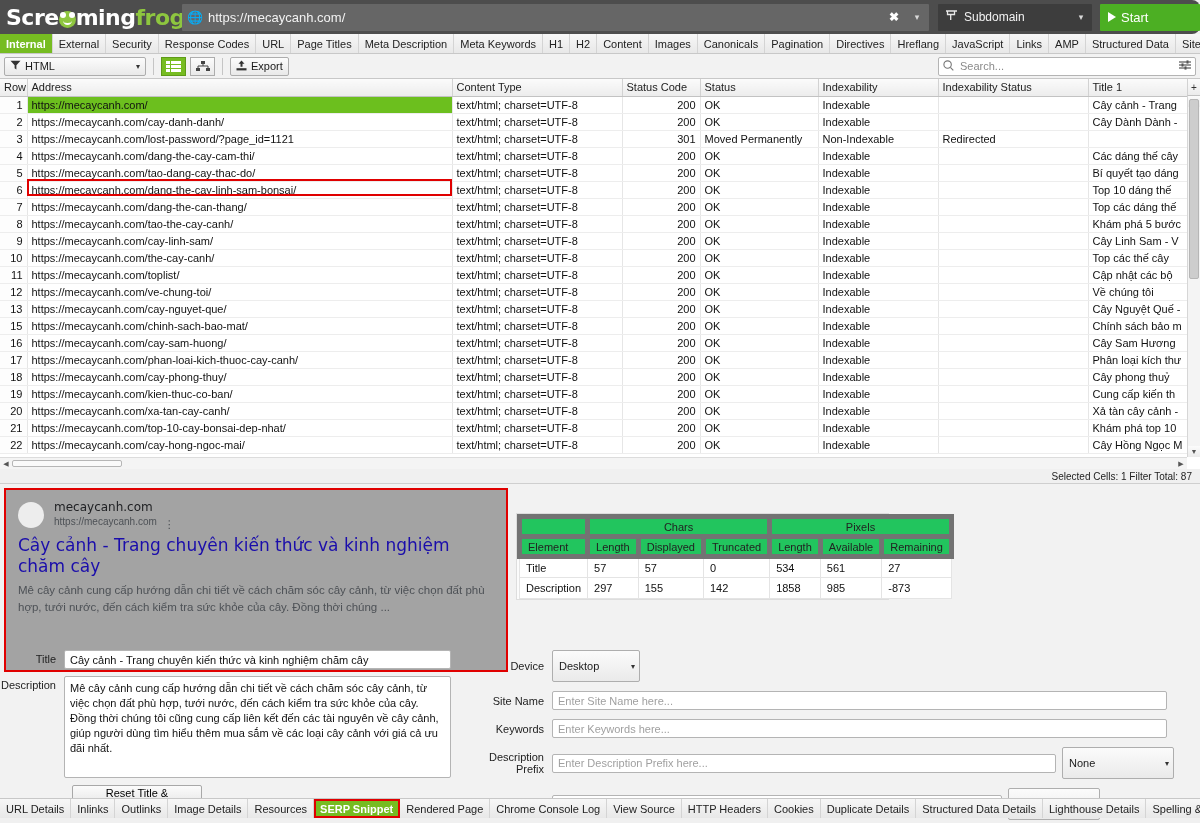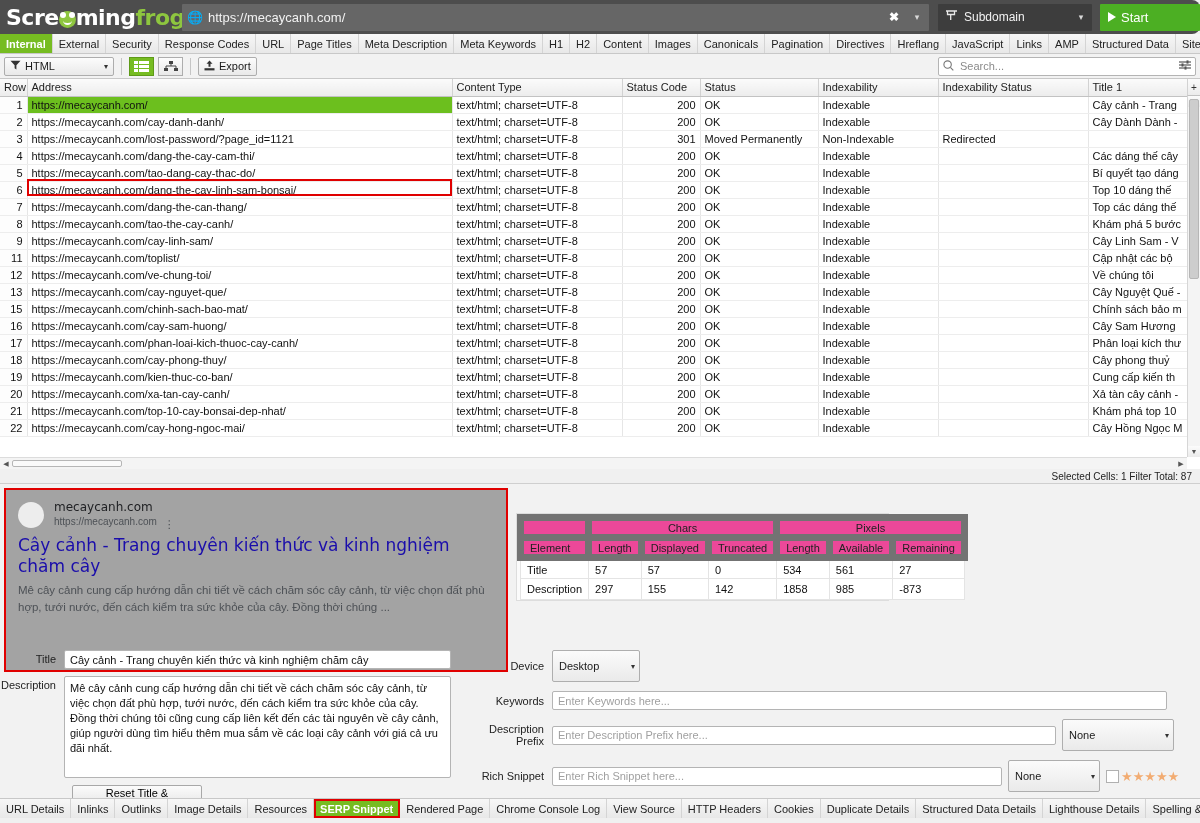--- a/index.html
+++ b/index.html
@@ -174,21 +174,21 @@
     background: linear-gradient(#fcfcfc, #e9e9e9);
     border: 1px solid #adadad;
     border-radius: 2px;
     display: flex; align-items: center;
     padding: 0 5px;
     gap: 4px;
     font-size: 11px;
     cursor: pointer;
   }
   #filter-select {
-    width: 110px;
+    width: 142px;
     justify-content: flex-end;
   }
   #filter-select .lbl { flex: 1; }
   .caret { font-size: 8px; color: #333; }
   #tb-sep { width: 1px; height: 17px; background: #c5c5c5; margin: 0 3px; }
   .icon-btn {
     width: 25px; height: 19px;
     border: 1px solid #adadad;
     display: flex; align-items: center; justify-content: center;
     background: linear-gradient(#fcfcfc, #e9e9e9);
@@ -408,22 +408,22 @@
     border: 1px solid #dddddd;
     margin-top: 25px;
   }
   table.metrics {
     border-collapse: collapse;
     width: 100%;
     font-size: 11px;
   }
   table.metrics th {
     font-weight: normal;
-    background: #ec4899;
-    border: 7px solid #737373;
+    background: #22c55e;
+    border: 5px solid #737373;
     height: 20px;
     text-align: center;
     color: #222;
     padding: 0 6px;
   }
   table.metrics th.leftcol { text-align: left; }
   table.metrics th.sub { text-align: left; }
   table.metrics td {
     border: 1px solid #e4e4e4;
     height: 21px;
@@ -761,20 +761,30 @@
         </tr>
         <tr>
           <td class="rownum">9</td>
           <td>https://mecaycanh.com/cay-linh-sam/</td>
           <td>text/html; charset=UTF-8</td>
           <td class="rightnum">200</td>
           <td>OK</td>
           <td>Indexable</td>
           <td></td>
           <td>Cây Linh Sam - V</td>
+        </tr>
+        <tr>
+          <td class="rownum">10</td>
+          <td>https://mecaycanh.com/the-cay-canh/</td>
+          <td>text/html; charset=UTF-8</td>
+          <td class="rightnum">200</td>
+          <td>OK</td>
+          <td>Indexable</td>
+          <td></td>
+          <td>Top các thế cây</td>
         </tr>
         <tr>
           <td class="rownum">11</td>
           <td>https://mecaycanh.com/toplist/</td>
           <td>text/html; charset=UTF-8</td>
           <td class="rightnum">200</td>
           <td>OK</td>
           <td>Indexable</td>
           <td></td>
           <td>Cập nhật các bộ</td>
@@ -986,20 +996,24 @@
 
     <div id="right-form">
       <div class="rrow">
         <div class="rlabel">Device</div>
         <div class="sel" id="device-sel">
           <span class="lbl">Desktop</span>
           <span class="caret">▾</span>
         </div>
       </div>
 
+      <div class="rrow">
+        <div class="rlabel">Site Name</div>
+        <input class="inp" id="sitename-inp" type="text" placeholder="Enter Site Name here..." style="">
+      </div>
 
       <div class="rrow">
         <div class="rlabel">Keywords</div>
         <input class="inp" id="keywords-inp" type="text" placeholder="Enter Keywords here..." style="">
       </div>
 
       <div class="rrow">
         <div class="rlabel">Description Prefix</div>
         <input class="inp" id="descprefix-inp" type="text" placeholder="Enter Description Prefix here..." style="">
         <div class="sel" id="descprefix-sel">

